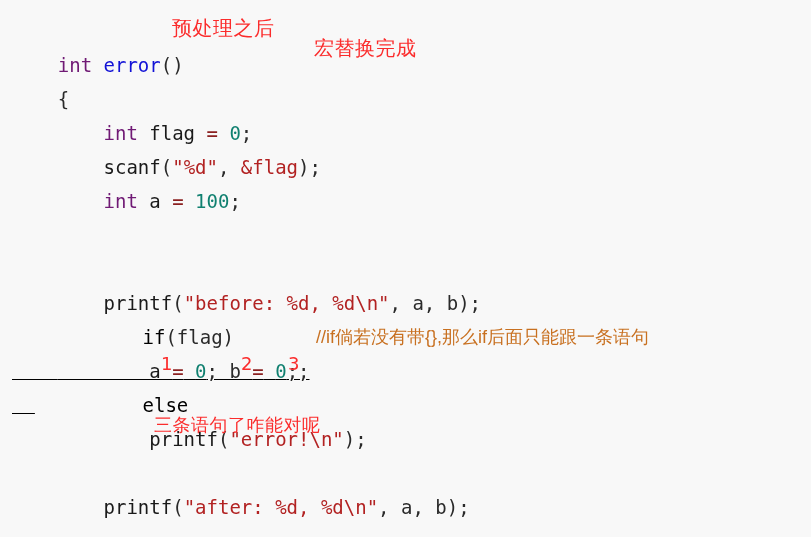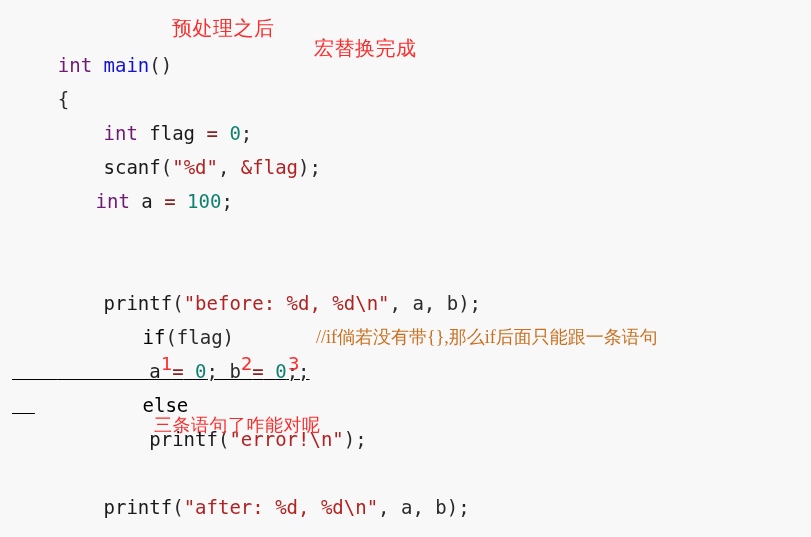--- a/index.html
+++ b/index.html
@@ -58,45 +58,45 @@
     letter-spacing: 0.5px;
   }
   .annot-num {
     position: absolute;
     color: #fb2c2c;
     font-family: "DejaVu Sans", "Liberation Sans", sans-serif;
     font-size: 18px;
     line-height: 20px;
   }
   .comment-cjk {
-    font-family: Liberation Serif, serif;
+    font-family: Liberation Sans, sans-serif;
   }
 </style>
 </head>
 <body>
 
 <div id="code-editor">
 
   <div class="code-line" style="top:14px;left:12px;">
-    <span class="t-keyword">int</span><span class="t-plain"> </span><span class="t-func">main</span><span class="t-punct">()</span>
+    <span class="t-keyword">int</span><span class="t-plain"> </span><span class="t-func">error</span><span class="t-punct">()</span>
   </div>
 
   <div class="code-line" style="top:48px;left:12px;">
     <span class="t-punct">{</span>
   </div>
 
   <div class="code-line" style="top:82px;left:12px;">
     <span class="t-plain">    </span><span class="t-keyword">int</span><span class="t-plain"> flag </span><span class="t-op">=</span><span class="t-plain"> </span><span class="t-number">0</span><span class="t-punct">;</span>
   </div>
 
   <div class="code-line" style="top:116px;left:12px;">
     <span class="t-plain">    </span><span class="t-plain">scanf</span><span class="t-punct">(</span><span class="t-string">"%d"</span><span class="t-punct">, </span><span class="t-string">&amp;flag</span><span class="t-punct">);</span>
   </div>
 
-  <div class="code-line" style="top:150px;left:4px;">
+  <div class="code-line" style="top:150px;left:12px;">
     <span class="t-plain">    </span><span class="t-keyword">int</span><span class="t-plain"> a </span><span class="t-op">=</span><span class="t-plain"> </span><span class="t-number">100</span><span class="t-punct">;</span>
   </div>
 
 
   <div class="code-line" style="top:218px;left:12px;">&nbsp;</div>
 
   <div class="code-line" style="top:252px;left:12px;">
     <span class="t-plain">    </span><span class="t-plain">printf</span><span class="t-punct">(</span><span class="t-string">"before: %d, %d\n"</span><span class="t-punct">, a, b);</span>
   </div>
 

